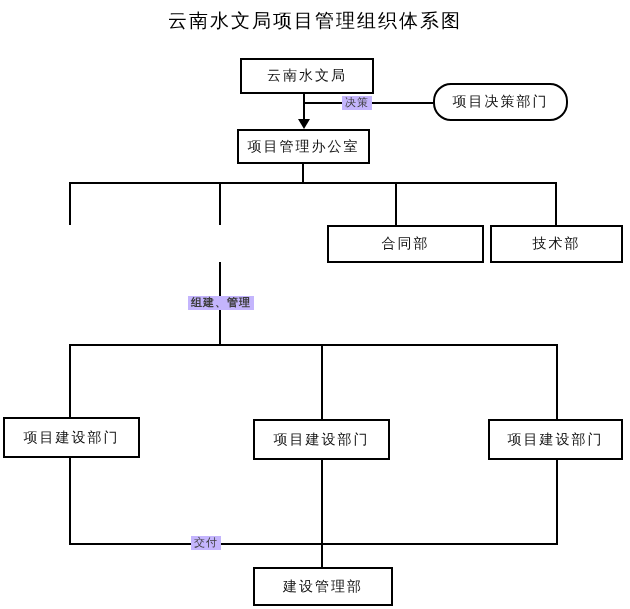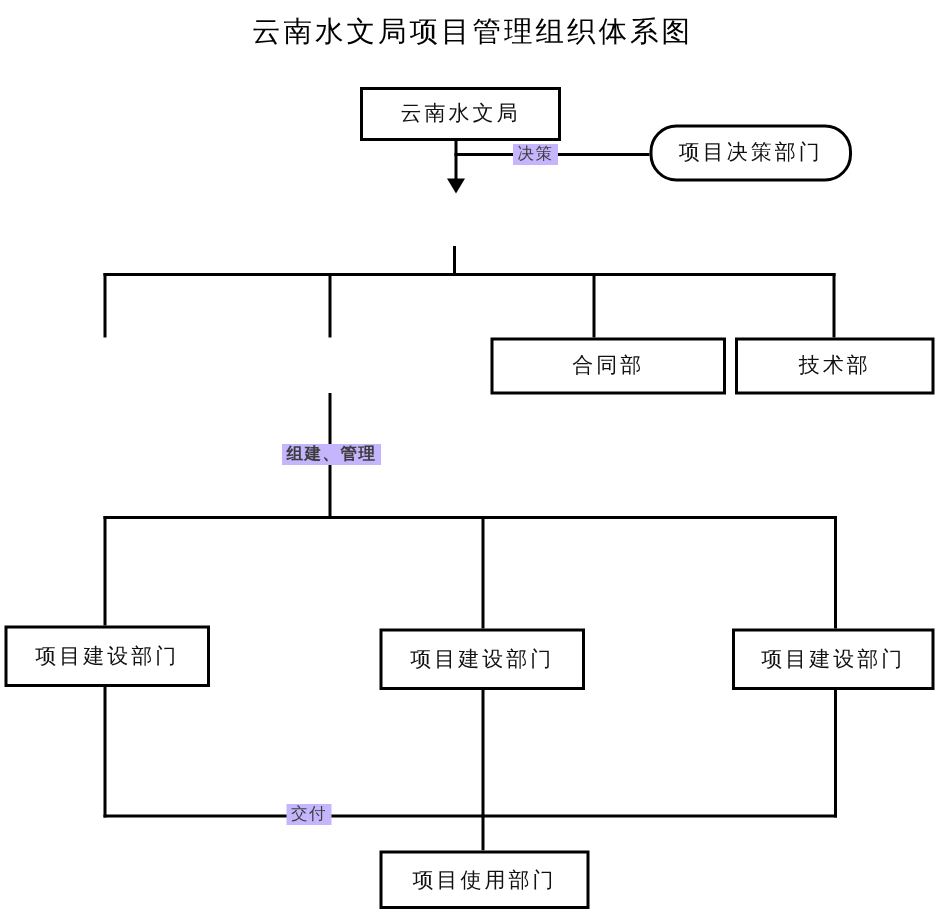--- a/index.html
+++ b/index.html
@@ -123,28 +123,29 @@
   <div class="vline" style="left:321px; top:543px; height:24px;"></div>
 
   <span class="edge-label" style="left:357px; top:103px;">决策</span>
   <span class="edge-label" style="left:221px; top:303px;font-weight:bold;">组建、管理</span>
   <span class="edge-label" style="left:166px; top:543px;margin-left:40px;">交付</span>
 
   <div class="box box-bureau">云南水文局</div>
 
   <div class="box box-decision">项目决策部门</div>
 
+  <div class="box box-pmo">项目管理办公室</div>
 
 
 
   <div class="box box-contract">合同部</div>
 
   <div class="box box-technical">技术部</div>
 
   <div class="box box-build-1">项目建设部门</div>
 
   <div class="box box-build-2">项目建设部门</div>
 
   <div class="box box-build-3">项目建设部门</div>
 
-  <div class="box box-use">项目使用部门</div>
+  <div class="box box-use">建设管理部</div>
 
 </div>
 
 </body></html>

